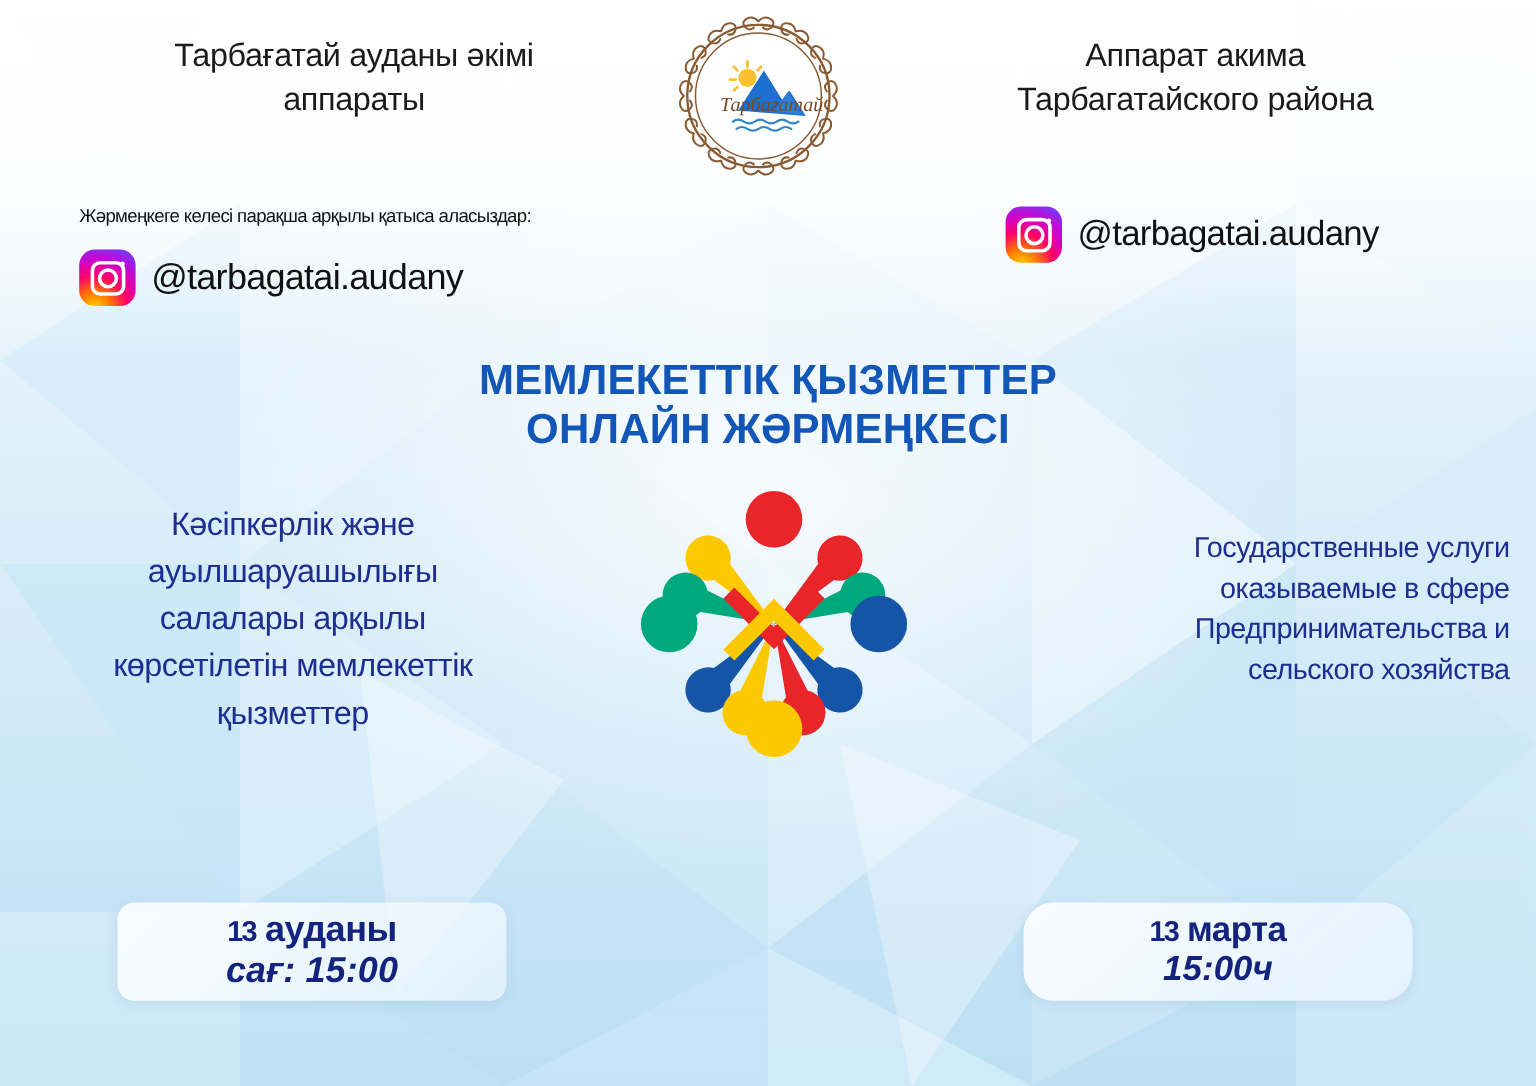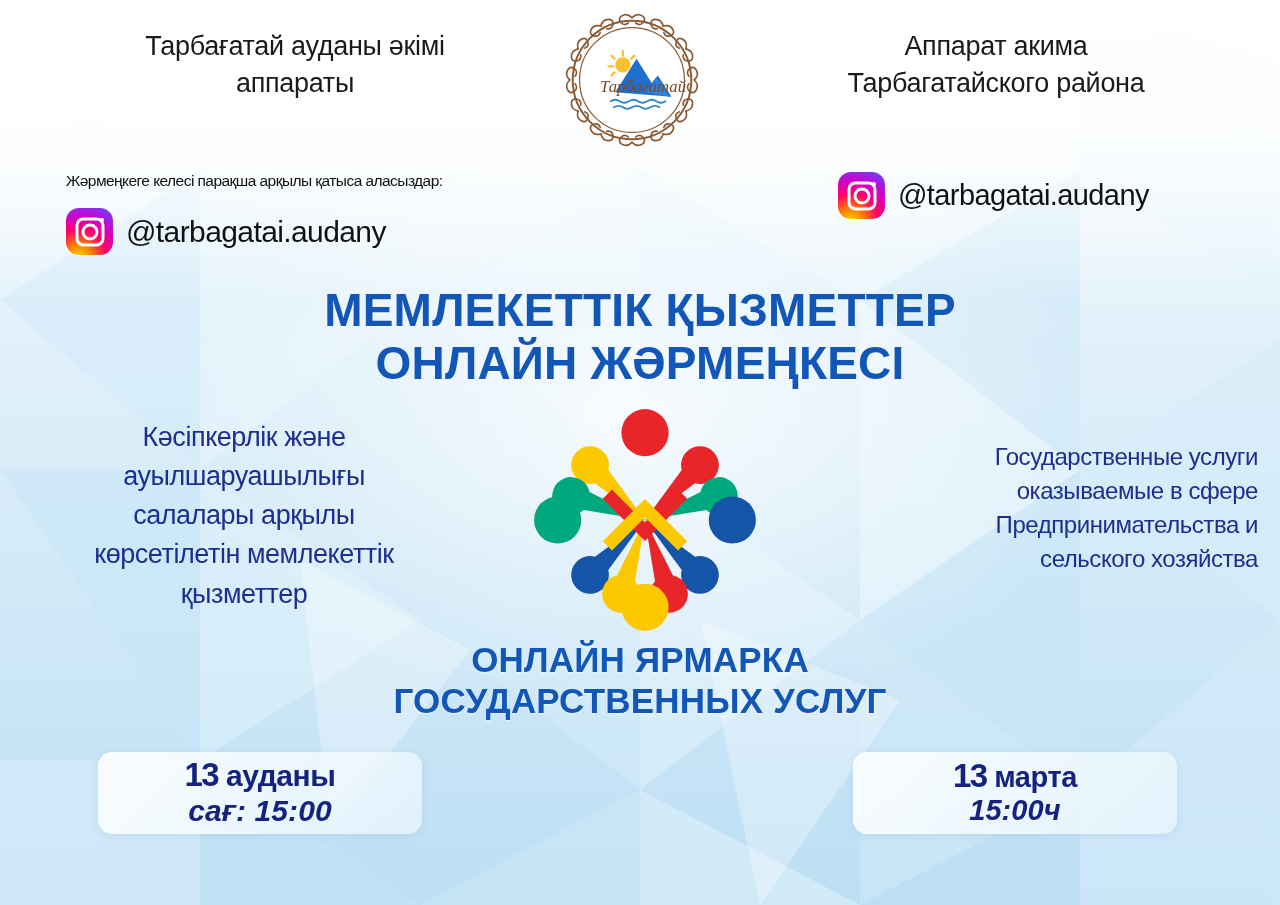--- a/index.html
+++ b/index.html
@@ -147,21 +147,21 @@
     position: absolute;
     left: 0; width: 100%;
     text-align: center;
     color: #1257b8;
     font-weight: bold;
     letter-spacing: 0.2px;
     line-height: 1.16;
     white-space: pre-line;
     text-shadow: 0 1px 2px rgba(255,255,255,0.7);
   }
-  .title-kaz { top: 284px; font-size: 46px; }
+  .title-kaz { top: 297px; font-size: 35px; }
   .title-rus { top: 640px; font-size: 35px; }
 
   
   .desc {
     position: absolute;
     color: #1c2e8f;
     font-size: 27px;
     line-height: 1.45;
     letter-spacing: -0.45px;
     white-space: pre-line;
@@ -184,24 +184,24 @@
     border-radius: 14px;
     background: linear-gradient(135deg, rgba(255,255,255,0.88) 0%, rgba(244,251,255,0.82) 55%, rgba(232,245,253,0.78) 100%);
     box-shadow: 0 2px 9px rgba(120,160,195,0.18);
     display: flex;
     flex-direction: column;
     align-items: center;
     justify-content: center;
     color: #14237e;
   }
   .date-kaz { left: 98px;  top: 752px; width: 324px; height: 82px; }
-  .date-rus { left: 853px; top: 752px; width: 324px; height: 82px; }
+  .date-rus { left: 853px; top: 752px; width: 324px; height: 82px; border-radius: 25px; }
 
   .date-line1 { font-size: 30px; font-weight: bold; letter-spacing: -0.4px; line-height: 1.08; }
-  .date-line1 .daynum { font-size: 33px; letter-spacing: -1.6px; }
+  .date-line1 .daynum { font-size: 24px; letter-spacing: -1.6px; }
   .date-line2 { font-size: 30px; font-weight: bold; letter-spacing: 0.1px; line-height: 1.2; font-style: italic; }
   .date-rus .date-line1 { font-size: 29px; }
   .date-rus .date-line2 { font-size: 29px; }
 
   .nowrap { white-space: nowrap; }
 </style>
 </head>
 <body>
 
 <div class="poster">
@@ -315,22 +315,20 @@
         <div class="ig-icon">
           <span class="ig-dot"></span>
         </div>
         <div class="ig-handle">@tarbagatai.audany</div>
       </div>
     </div>
 
     <div class="title-kaz">МЕМЛЕКЕТТІК ҚЫЗМЕТТЕР
 ОНЛАЙН ЖӘРМЕҢКЕСІ</div>
 
-    <div class="title-rus">ОНЛАЙН ЯРМАРКА
-ГОСУДАРСТВЕННЫХ УСЛУГ</div>
 
     <div class="desc desc-rus">Государственные услуги
 оказываемые в сфере
 Предпринимательства и
 сельского хозяйства</div>
 
     <div class="desc desc-kaz">Кәсіпкерлік және
 ауылшаруашылығы
 салалары арқылы
 көрсетілетін мемлекеттік

